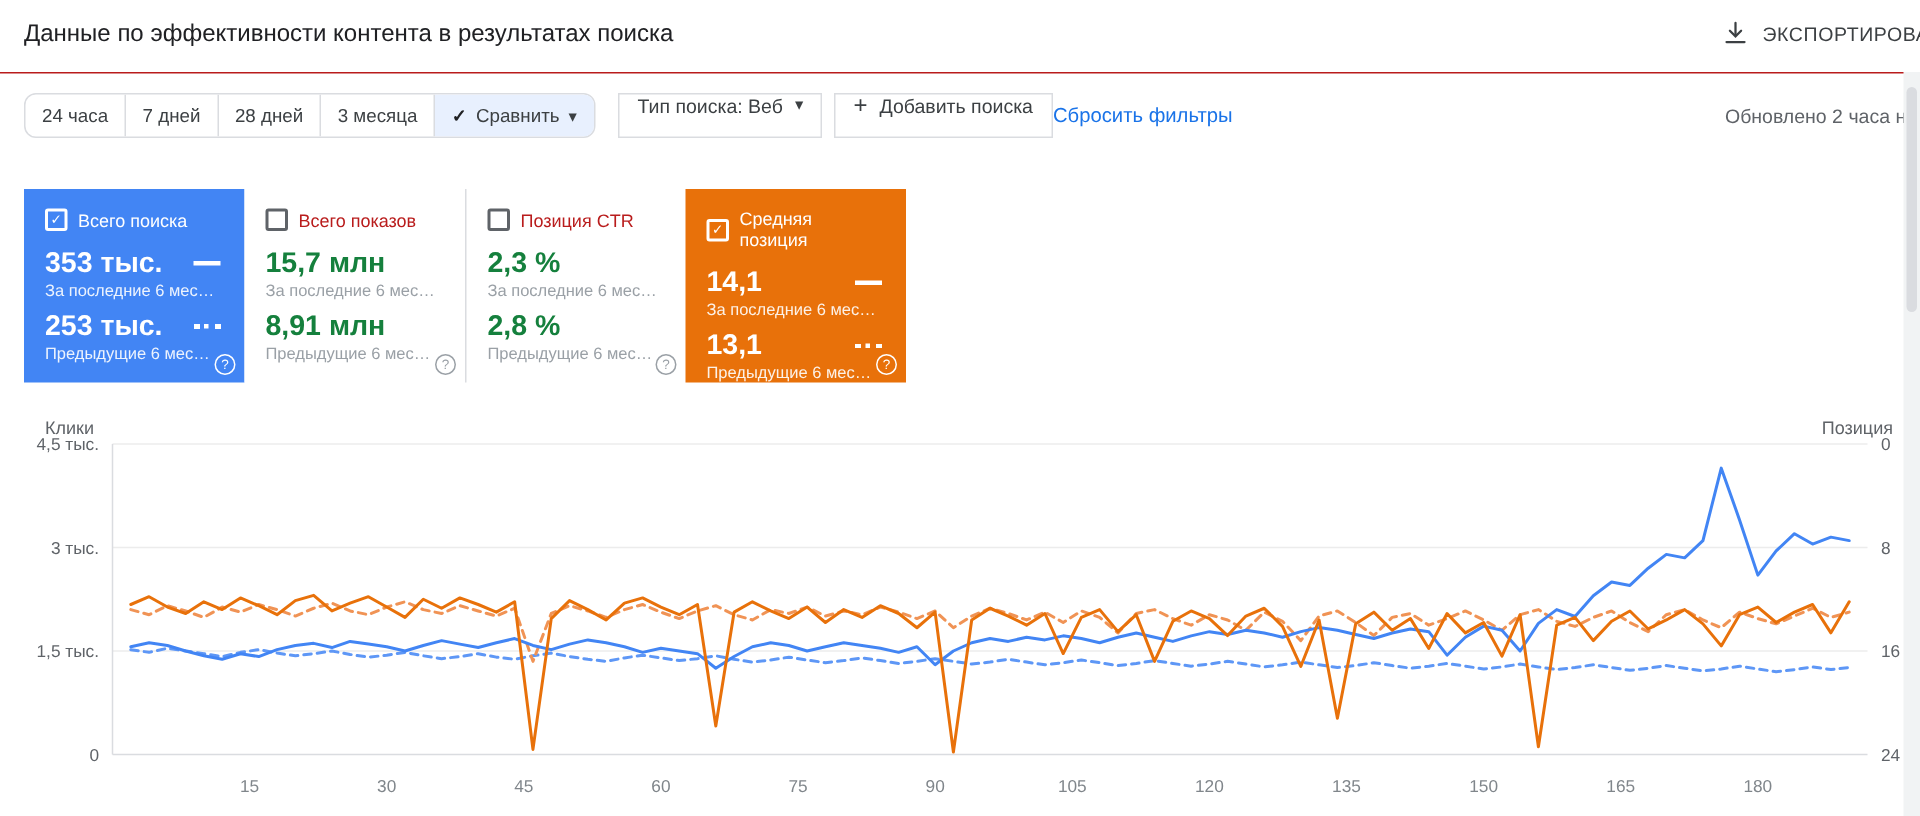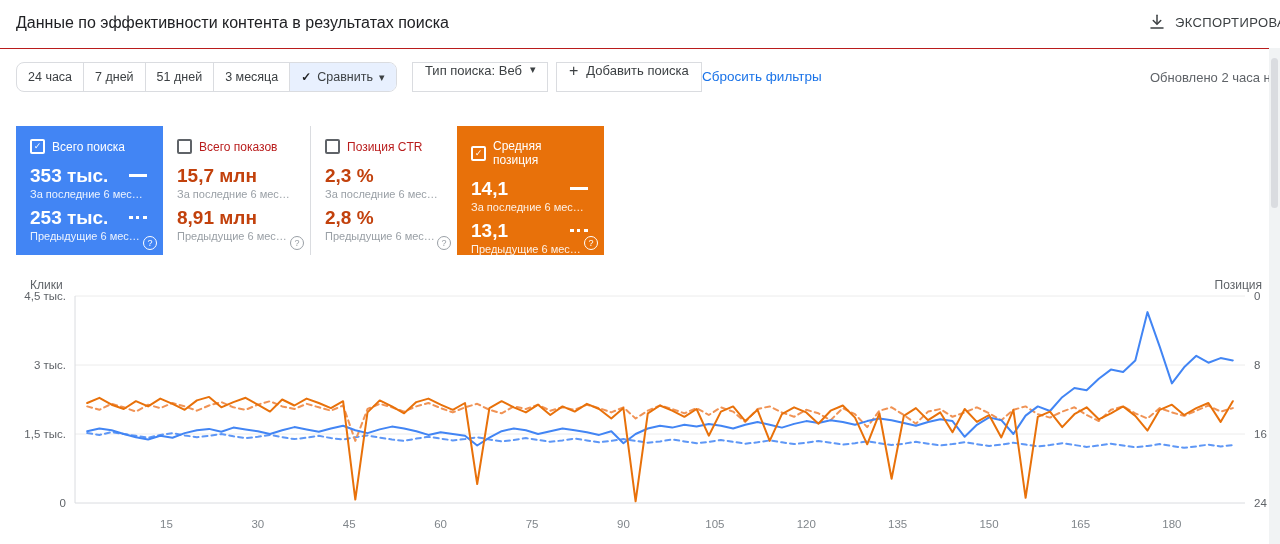--- a/index.html
+++ b/index.html
@@ -36,21 +36,21 @@
         cursor:pointer;background:#fff;}
   .card.white + .card.white{border-left:1px solid #dadce0;}
   .card.blue{background:#4285f4;color:#fff;}
   .card.orange{background:#e8710a;color:#fff;}
   .card-head{display:flex;align-items:center;gap:7px;font-size:12px;margin-bottom:11px;}
   .card.white .card-head{color:#b91c1c;}
   .cbx{width:11px;height:11px;border:2px solid #fff;border-radius:2px;flex:0 0 auto;
        display:flex;align-items:center;justify-content:center;font-size:9px;line-height:1;color:#fff;}
   .card.white .cbx{border-color:#5f6368;color:transparent;}
   .val{display:flex;align-items:center;justify-content:space-between;font-size:19px;font-weight:700;line-height:21px;}
-  .card.white .val{color:#c2410c;}
+  .card.white .val{color:#15803d;}
   .ind{width:18px;flex:0 0 auto;margin-right:2px;}
   .ind.solid{border-top:3px solid currentColor;}
   .ind.dotted{border-top:3px dotted currentColor;}
   .cap{font-size:11px;margin:2px 0 7px 0;opacity:.9;}
   .card.white .cap{color:#9aa0a6;opacity:1;}
   .help{position:absolute;right:6px;bottom:5px;width:12px;height:12px;border:1.5px solid #fff;
         border-radius:50%;font-size:9px;display:flex;align-items:center;justify-content:center;color:#fff;}
   .card.white .help{border-color:#9aa0a6;color:#9aa0a6;}
 
   
@@ -81,21 +81,21 @@
   </div>
 
   <div class="seg-group">
     <div class="seg">
         <span>24 часа</span>
       </div>
     <div class="seg">
         <span>7 дней</span>
       </div>
     <div class="seg">
-        <span>51 дней</span>
+        <span>28 дней</span>
       </div>
     <div class="seg">
         <span>3 месяца</span>
       </div>
     <div class="seg active">
       <span class="check">✓</span>
       <span>Сравнить</span>
       <span class="caret">▾</span>
     </div>
   </div>

